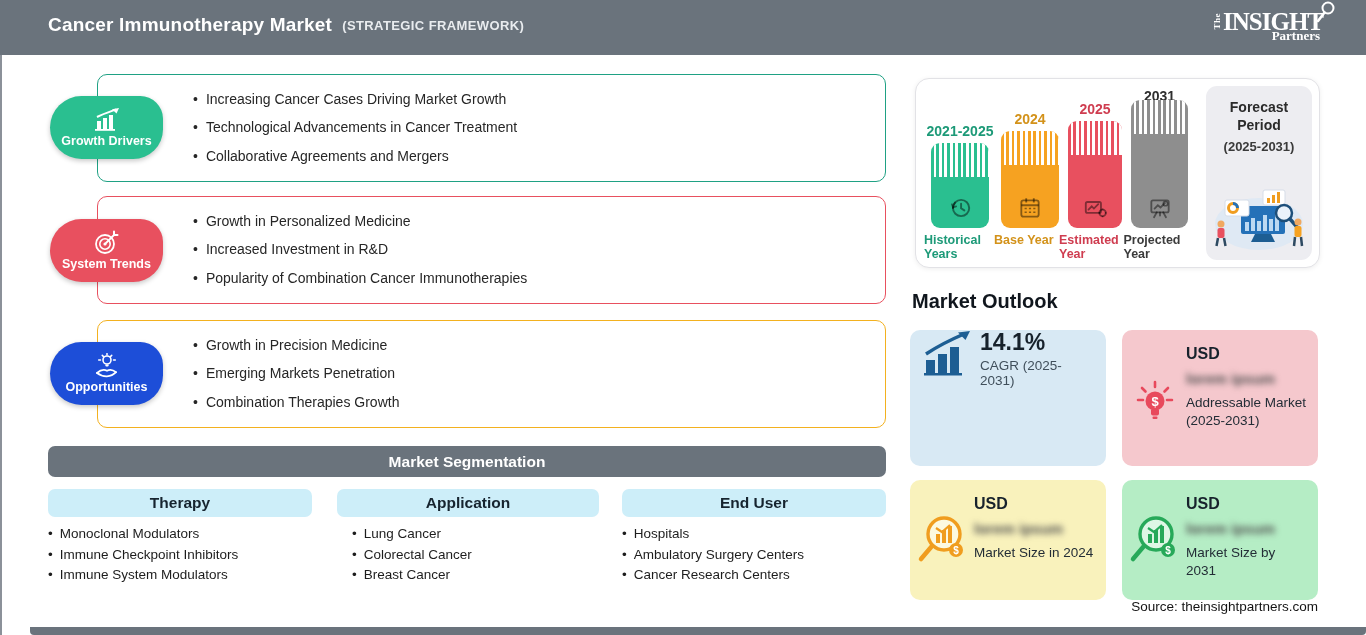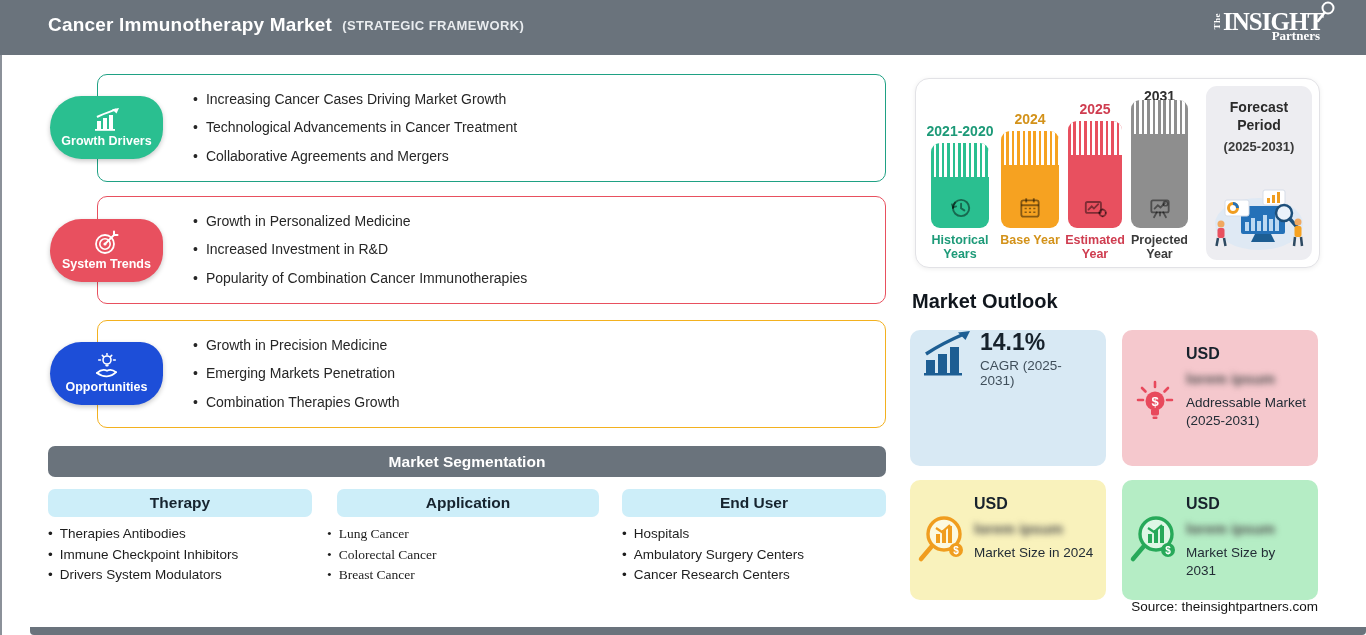--- a/index.html
+++ b/index.html
@@ -39,21 +39,21 @@
   .badge-label{color:#fff;font-weight:700;font-size:12.5px;line-height:1;}
   .badge-icon{height:26px;display:flex;align-items:flex-end;}
 
   
   .seg-bar{position:absolute;left:48px;top:446px;width:838px;height:31px;background:#6a737c;border-radius:7px;
            display:flex;align-items:center;justify-content:center;color:#fff;font-weight:700;font-size:15.5px;}
   .pill{position:absolute;top:489px;height:28px;background:#cdeef9;border-radius:7px;
         display:flex;align-items:center;justify-content:center;font-weight:700;font-size:15.5px;color:#16242f;}
   .pill-0{left:48px;width:264px;} .pill-1{left:337px;width:262px;} .pill-2{left:622px;width:264px;}
   .seg-list{position:absolute;top:524px;margin:0;padding:0;list-style:none;}
-  .seg-list-0{left:48px;} .seg-list-1{left:327px;font-family:Liberation Serif, serif;} .seg-list-2{left:622px;}
+  .seg-list-0{left:48px;} .seg-list-1{left:352px;} .seg-list-2{left:622px;}
   .seg-list li{font-size:13.5px;color:#1d1d1d;line-height:20.5px;}
   .seg-list li::before{content:"•";margin-right:7px;color:#1d1d1d;}
 
   
   .tl-panel{position:absolute;left:915px;top:78px;width:405px;height:190px;background:#fff;
             border:1px solid #e2e2e6;border-radius:14px;box-shadow:0 1px 5px rgba(0,0,0,.07);box-sizing:border-box;}
   .forecast{position:absolute;right:7px;top:7px;width:106px;height:174px;background:#ededf1;border-radius:11px;
             text-align:center;padding-top:13px;box-sizing:border-box;}
   .fc-l1{font-size:14px;font-weight:700;color:#2b2b2b;line-height:1.25;}
   .fc-l3{font-size:13px;font-weight:600;color:#3a3a3a;margin-top:5px;}
@@ -66,21 +66,21 @@
   .tl-g3{left:215px;width:57px;--c:#8e8e8e;}
   .tl-year{position:absolute;left:50%;transform:translateX(-50%);white-space:nowrap;font-weight:700;font-size:14px;}
   .tl-g0 .tl-year{top:44px;color:#1d9a78;} .tl-g1 .tl-year{top:32px;color:#d3921a;}
   .tl-g2 .tl-year{top:22px;color:#cf3d50;} .tl-g3 .tl-year{top:9px;color:#2f2f2f;}
   .tl-bar{position:absolute;left:0;width:100%;background:var(--c);border-radius:9px;}
   .tl-g0 .tl-bar{top:64px;height:85px;} .tl-g1 .tl-bar{top:52px;height:97px;}
   .tl-g2 .tl-bar{top:42px;height:107px;} .tl-g3 .tl-bar{top:21px;height:128px;}
   .tl-stripes{position:absolute;top:0;left:0;right:0;height:34px;border-radius:9px 9px 0 0;
               background:repeating-linear-gradient(90deg,transparent 0 2.6px,#ffffff 2.6px 5.4px);}
   .tl-icon{position:absolute;bottom:7px;left:50%;transform:translateX(-50%);width:26px;height:26px;color:rgba(0,0,0,.45);}
-  .tl-sub{position:absolute;top:154px;left:50%;transform:translateX(-50%);width:72px;text-align:center;
+  .tl-sub{position:absolute;top:154px;left:50%;transform:translateX(-50%);width:72px;text-align:left;
           font-weight:700;font-size:12.5px;line-height:1.15;}
   .tl-g0 .tl-sub{color:#1d9a78;} .tl-g1 .tl-sub{color:#d3921a;}
   .tl-g2 .tl-sub{color:#cf3d50;} .tl-g3 .tl-sub{color:#3b3b3b;}
 
   
   .outlook-title{position:absolute;left:912px;top:290px;font-size:20px;font-weight:700;color:#10161d;}
   .card{position:absolute;border-radius:10px;}
   .card-0{left:910px;top:330px;width:196px;height:136px;background:#d8e9f4;}
   .card-1{left:1122px;top:330px;width:196px;height:136px;background:#f5c8cd;}
   .card-2{left:910px;top:480px;width:196px;height:120px;background:#f9f2bc;}
@@ -183,38 +183,38 @@
         </svg>
     </span>
     <span class="badge-label">Opportunities</span>
   </div>
 
   <div class="seg-bar">Market Segmentation</div>
   <div class="pill pill-0">Therapy</div>
   <div class="pill pill-1">Application</div>
   <div class="pill pill-2">End User</div>
   <ul class="seg-list seg-list-0">
-    <li>Therapies Antibodies</li>
+    <li>Monoclonal Modulators</li>
     <li>Immune Checkpoint Inhibitors</li>
-    <li>Drivers System Modulators</li>
+    <li>Immune System Modulators</li>
   </ul>
   <ul class="seg-list seg-list-1">
     <li>Lung Cancer</li>
     <li>Colorectal Cancer</li>
     <li>Breast Cancer</li>
   </ul>
   <ul class="seg-list seg-list-2">
     <li>Hospitals</li>
     <li>Ambulatory Surgery Centers</li>
     <li>Cancer Research Centers</li>
   </ul>
 
   <div class="tl-panel">
     <div class="tl-group tl-g0">
-      <div class="tl-year">2021-2020</div>
+      <div class="tl-year">2021-2025</div>
       <div class="tl-bar">
         <div class="tl-stripes"></div>
         <span class="tl-icon">
           <svg viewBox="0 0 24 24" width="26" height="26" fill="none" stroke="currentColor" stroke-width="1.8">
               <circle cx="13" cy="12" r="7.5"></circle>
               <path d="M13 8v4.2l3 2" stroke-linecap="round"></path>
               <path d="M5.5 12a7.5 7.5 0 0 1 1.8-4.8" stroke-linecap="round"></path>
               <path d="M4.5 8.5l1 3 3-1" stroke-width="1.5" stroke-linecap="round"></path>
             </svg>
         </span>

